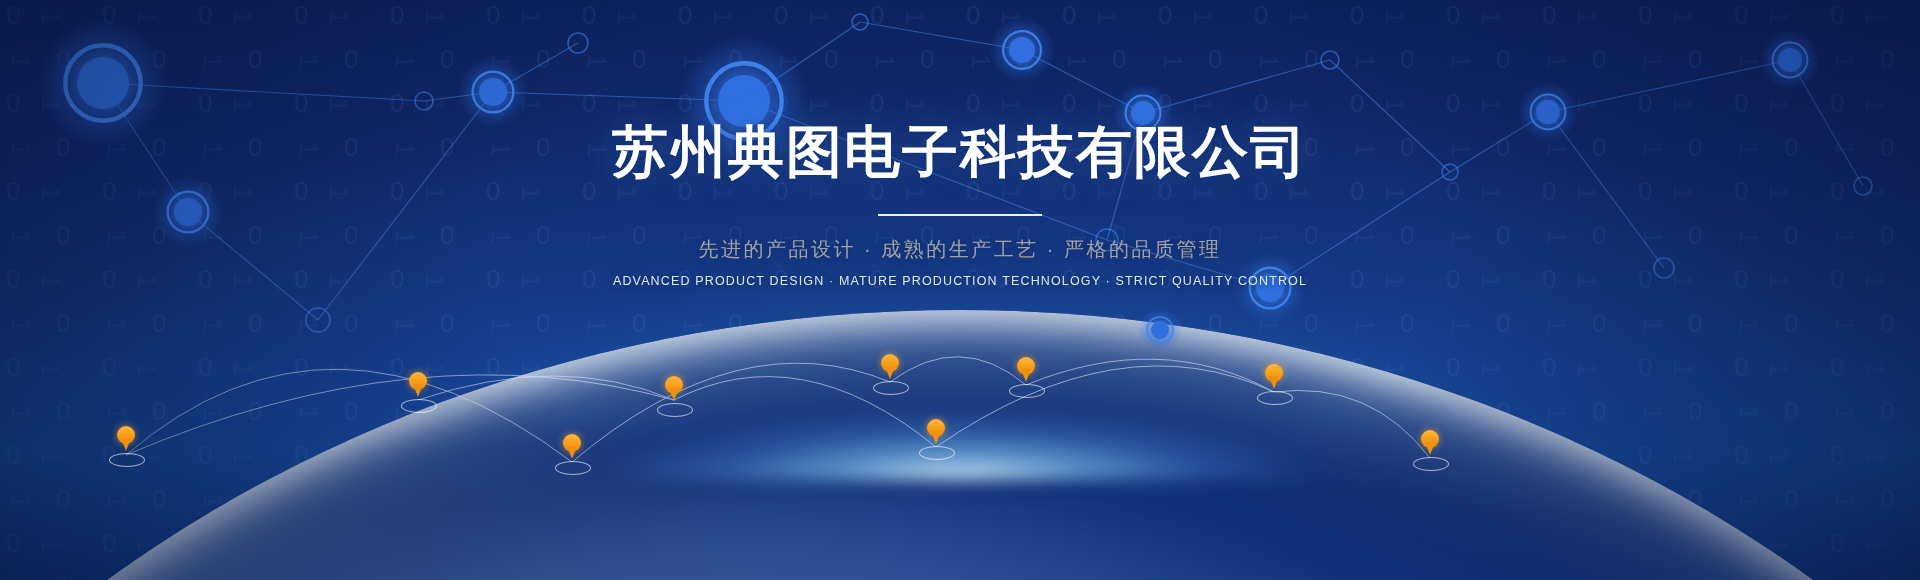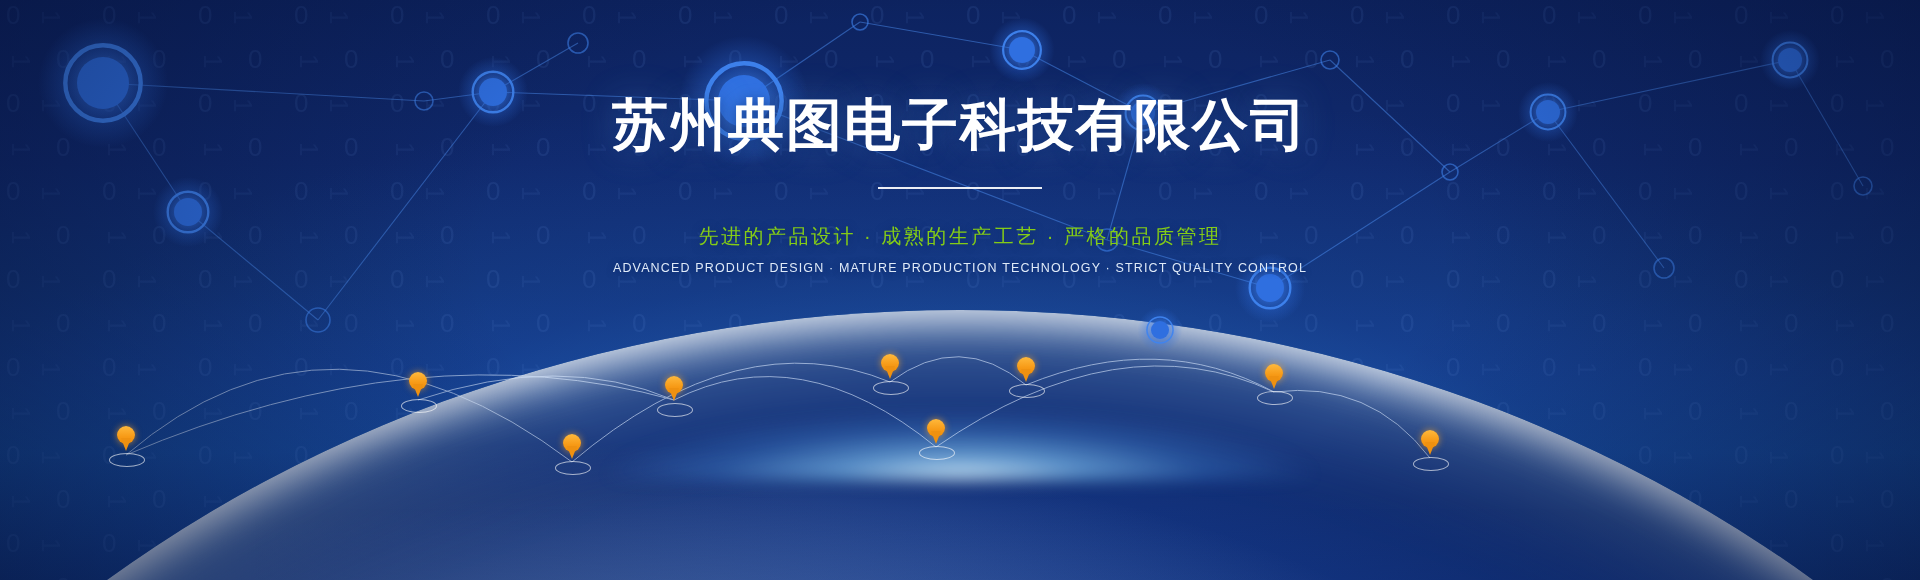--- a/index.html
+++ b/index.html
@@ -75,40 +75,40 @@
     position:absolute;left:50%;top:300px;width:900px;height:180px;margin-left:-450px;
     background:radial-gradient(ellipse 450px 90px at 50% 100%, rgba(220,245,255,.95) 0%, rgba(140,210,255,.60) 28%, rgba(90,170,250,.25) 55%, rgba(60,140,230,0) 80%);
     filter:blur(8px);
     pointer-events:none;
   }
 
   
   #content{
     position:absolute;left:0;right:0;top:0;
     text-align:center;
-    padding-top:93px;
+    padding-top:120px;
   }
   #page-title{
     margin:0;
     font-size:56px;
     line-height:1.15;
     font-weight:bold;
     color:#ffffff;
     letter-spacing:2px;
     text-shadow:0 2px 14px rgba(10,40,110,.75), 0 0 34px rgba(120,190,255,.35);
   }
   #title-divider{
     width:164px;height:2px;margin:30px auto 0;
     background:rgba(255,255,255,.92);
   }
   #tagline-cn{
-    margin:34px 0 0;
+    margin:20px 0 0;
     font-size:20px;
     letter-spacing:2.5px;
-    color:#84cc16;
+    color:#a3a3a3;
     text-shadow:0 1px 8px rgba(8,34,96,.7);
   }
   #tagline-en{
     margin:11px 0 12px;
     font-size:12.5px;
     letter-spacing:1.15px;
     color:#dfeaf8;
     text-shadow:0 1px 6px rgba(8,34,96,.7);
   }
 

